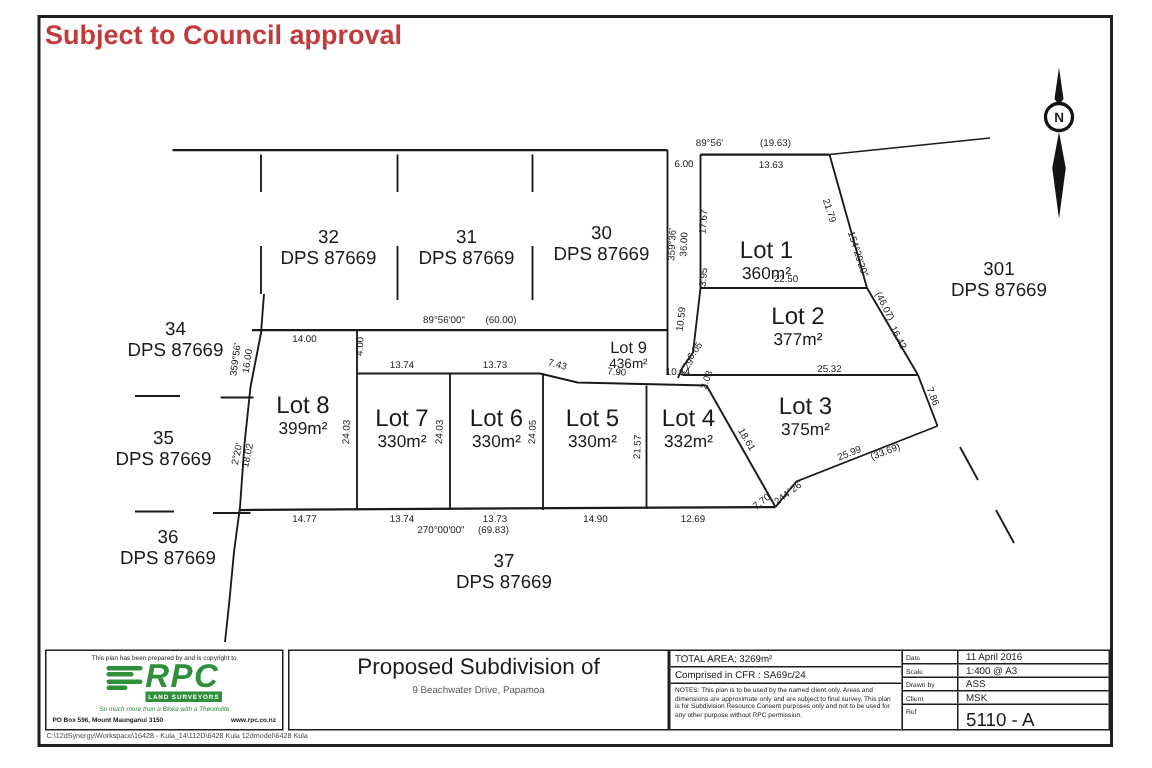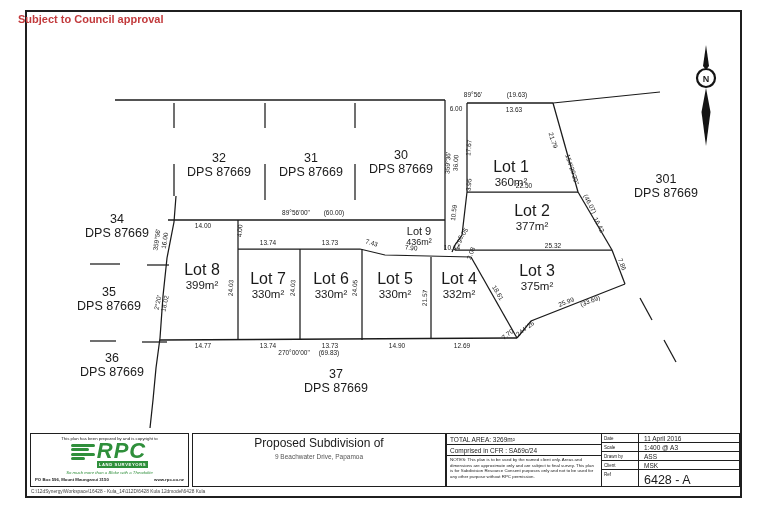--- a/index.html
+++ b/index.html
@@ -1,21 +1,21 @@
 <!DOCTYPE html>
 <html><head>
 <meta charset="utf-8">
 <style>
   html,body{margin:0;padding:0;}
   body{width:768px;height:512px;overflow:hidden;background:#fff;
        font-family:"Liberation Sans",sans-serif;color:#1a1a1a;}
   .page{position:relative;width:768px;height:512px;background:#fff;}
   .frame{position:absolute;left:25px;top:10px;width:717px;height:488px;
          border:2px solid #1f1f1f;box-sizing:border-box;}
-  .approval{position:absolute;left:18px;top:13px;font-size:11px;font-weight:bold;}
+  .approval{position:absolute;left:30px;top:13px;font-size:18px;font-weight:bold;}
   .road{position:absolute;left:172px;top:47px;width:400px;text-align:center;
         font-size:15.5px;letter-spacing:.4px;}
   #plan-svg{position:absolute;left:0;top:0;}
   #plan-svg text{font-family:"Liberation Sans",sans-serif;fill:#1a1a1a;}
   .tb{position:absolute;box-sizing:border-box;border:1.3px solid #1f1f1f;background:#fff;}
   .logo-box{left:30px;top:433px;width:159px;height:54px;}
   .title-box{left:192px;top:433px;width:254px;height:54px;text-align:center;}
   .area-box{left:446px;top:433px;width:156px;height:54px;}
   .meta-box{left:601px;top:433px;width:139px;height:54px;display:grid;
             grid-template-rows:9px 9px 9px 9px auto;}
@@ -23,21 +23,21 @@
   .logo-row{display:flex;justify-content:center;gap:2px;margin-top:1px;}
   .stripes i{display:block;height:3px;margin:1.5px 0;border-radius:2px;}
   .stripes i:nth-child(1){width:24px;}.stripes i:nth-child(2){width:18px;}
   .stripes i:nth-child(3){width:24px;}.stripes i:nth-child(4){width:14px;}
   .rpc{font-size:22px;font-weight:bold;font-style:italic;line-height:.85;letter-spacing:1px;}
   .ls-bar{font-size:4.2px;color:#fff;text-align:center;padding:1px 2px;
           font-weight:bold;letter-spacing:.6px;}
   .tagline{font-size:4.3px;font-style:italic;text-align:center;margin-top:2px;}
   .addr{display:flex;justify-content:space-between;font-size:4.3px;padding:0 4px;
         margin-top:2px;font-weight:bold;}
-  .t1{font-size:12px;line-height:1.25;margin-top:2px;}
+  .t1{font-size:15px;line-height:1.25;margin-top:2px;}
   .t2{font-size:6.5px;color:#555;margin-top:2px;}
   .arow{font-size:6.5px;border-bottom:1px solid #1f1f1f;padding:1.5px 3px;}
   .notes{font-size:4.4px;line-height:1.3;padding:1px 3px;}
   .mrow{display:flex;border-bottom:1px solid #1f1f1f;}
   .mrow:last-child{border-bottom:none;}
   .ml{width:34px;border-right:1px solid #1f1f1f;font-size:4.5px;padding:1.5px 0 0 2px;}
   .mv{font-size:6.5px;padding:1px 0 0 5px;}
   .mref .mv{font-size:12.5px;padding-top:3px;}
   .fpath{position:absolute;left:31px;top:489px;font-size:4.8px;color:#444;}
 </style>
@@ -217,18 +217,18 @@
     <div class="mrow">
       <div class="ml">Drawn by</div>
       <div class="mv">ASS</div>
     </div>
     <div class="mrow">
       <div class="ml">Client</div>
       <div class="mv">MSK</div>
     </div>
     <div class="mrow mref">
       <div class="ml">Ref</div>
-      <div class="mv">6428 - A</div>
+      <div class="mv">5110 - A</div>
     </div>
   </div>
 
   <div class="fpath">C:\12dSynergy\Workspace\16428 - Kula_14\112D\6428 Kula 12dmodel\6428 Kula</div>
 </div>
 
 </body></html>

